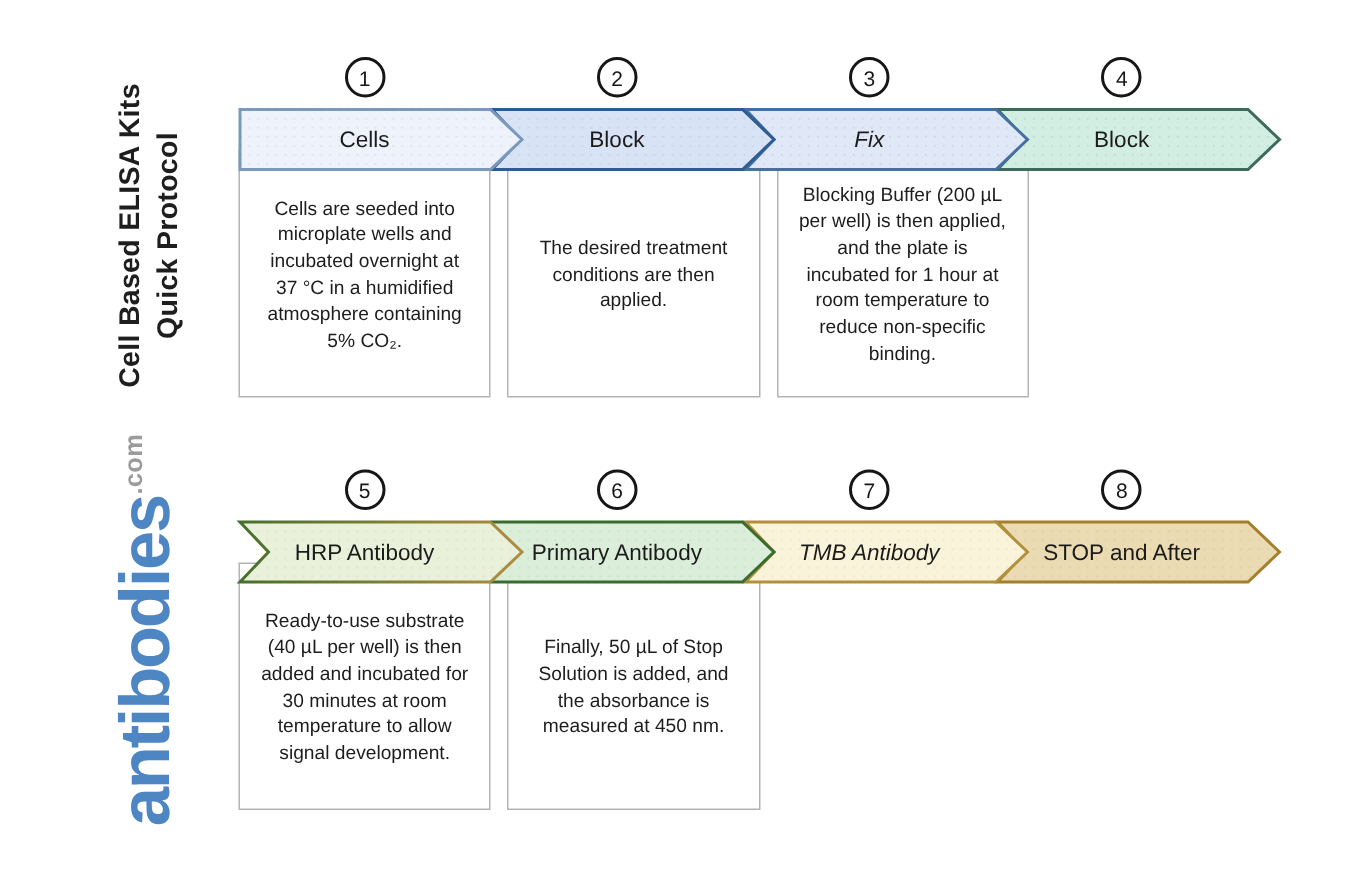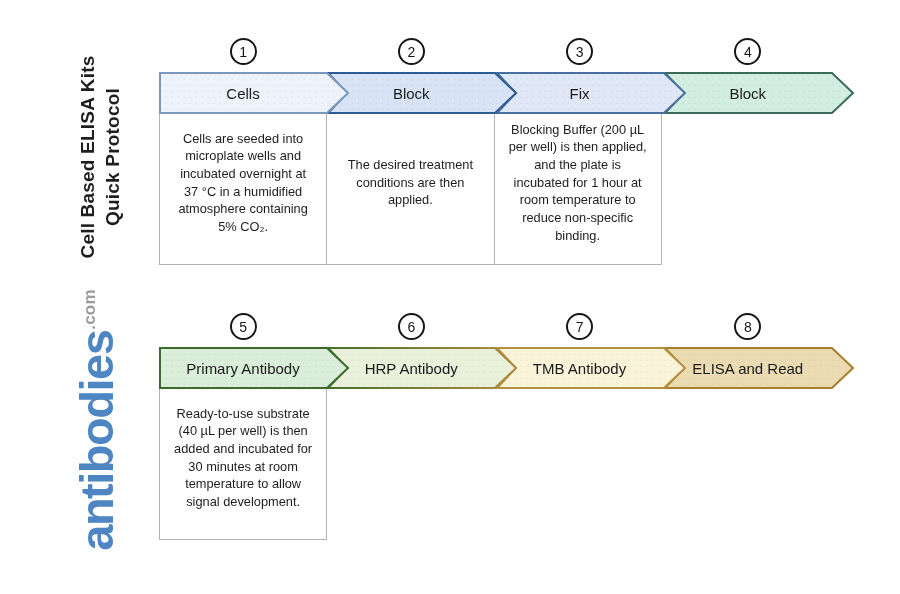--- a/index.html
+++ b/index.html
@@ -31,30 +31,30 @@
   .circle {
     width:27px; height:27px; border:2px solid #161616; border-radius:50%;
     background:#ffffff; display:flex; align-items:center; justify-content:center;
     font-size:14px; color:#161616; line-height:1;
   }
 
   .arrow-row { display:flex; height:28px; position:relative; }
   .arrow-cell { width:168.25px; position:relative; }
   .arrow-cell:nth-child(1){ z-index:4; }
   .arrow-cell:nth-child(2){ z-index:3; }
-  .arrow-cell:nth-child(3){ z-index:2; }
+  .arrow-cell:nth-child(3){ z-index:2;font-style:italic; }
   .arrow-cell:nth-child(4){ z-index:1; }
   .arrow-svg { position:absolute; left:0; top:0; overflow:visible; display:block; }
   .arrow-label {
     position:absolute; left:0; top:0; width:168px; height:42px;
     display:flex; align-items:center; justify-content:center;
     font-size:15px; color:#1b1b1b; pointer-events:none;
   }
 
-  .box-row { display:flex; }
+  .box-row { display:flex;gap:12px; }
   .desc-box {
     width:168.25px; height:165px; background:#ffffff;
     border:1px solid #b3b3b3; margin-left:-1px;
     display:flex; align-items:center; justify-content:center;
     text-align:center; padding:8px 12px;
   }
   .desc-box:first-child { margin-left:0; }
   .desc-box p { margin:0; font-size:12.8px; line-height:1.38; color:#1d1d1d; }
 </style>
 </head>
@@ -180,72 +180,75 @@
         </div>
       </div>
     <div class="circle-cell">
         <div class="circle">
           <span>8</span>
         </div>
       </div>
   </div>
 
   <div class="arrow-row">
-    <div class="arrow-cell">
-      <svg class="arrow-svg" width="190" height="42" viewBox="0 0 190 42">
-        <defs>
-            <pattern id="d5" width="6" height="6" patternUnits="userSpaceOnUse">
-              <circle cx="1.2" cy="1.2" r="0.7" fill="rgba(40,80,40,0.10)"></circle>
-            </pattern>
-          </defs>
-        <polygon points="1,1 168,1 189,21 168,41 1,41" stroke-width="2" stroke-linejoin="miter" fill="#dbeeda" stroke="#3a6c30"></polygon>
-        <polygon points="1,1 168,1 189,21 168,41 1,41" fill="url(#d5)" stroke="none"></polygon>
-      </svg>
-      <div class="arrow-label">Primary Antibody</div>
-    </div>
     <div class="arrow-cell">
       <svg class="arrow-svg" width="190" height="42" viewBox="0 0 190 42">
         <defs>
           <pattern id="d6" width="6" height="6" patternUnits="userSpaceOnUse">
               <circle cx="1.2" cy="1.2" r="0.7" fill="rgba(90,90,30,0.10)"></circle>
             </pattern>
           <linearGradient id="g6" x1="0%" y1="0%" x2="100%" y2="0%">
             <stop offset="0%" stop-color="#47702e"></stop>
             <stop offset="100%" stop-color="#b08d42"></stop>
           </linearGradient>
         </defs>
         <polygon points="1,1 168,1 189,21 168,41 1,41 20,21" stroke-width="2" stroke-linejoin="miter" stroke="url(#g6)" fill="#e9f1da"></polygon>
         <polygon points="1,1 168,1 189,21 168,41 1,41 20,21" fill="url(#d6)" stroke="none"></polygon>
       </svg>
       <div class="arrow-label">HRP Antibody</div>
     </div>
     <div class="arrow-cell">
       <svg class="arrow-svg" width="190" height="42" viewBox="0 0 190 42">
         <defs>
+            <pattern id="d5" width="6" height="6" patternUnits="userSpaceOnUse">
+              <circle cx="1.2" cy="1.2" r="0.7" fill="rgba(40,80,40,0.10)"></circle>
+            </pattern>
+          </defs>
+        <polygon points="1,1 168,1 189,21 168,41 1,41" stroke-width="2" stroke-linejoin="miter" fill="#dbeeda" stroke="#3a6c30"></polygon>
+        <polygon points="1,1 168,1 189,21 168,41 1,41" fill="url(#d5)" stroke="none"></polygon>
+      </svg>
+      <div class="arrow-label">Primary Antibody</div>
+    </div>
+    <div class="arrow-cell">
+      <svg class="arrow-svg" width="190" height="42" viewBox="0 0 190 42">
+        <defs>
             <pattern id="d7" width="6" height="6" patternUnits="userSpaceOnUse">
               <circle cx="1.2" cy="1.2" r="0.7" fill="rgba(120,95,30,0.10)"></circle>
             </pattern>
           </defs>
         <polygon points="1,1 168,1 189,21 168,41 1,41 20,21" stroke-width="2" stroke-linejoin="miter" fill="#f9f4d9" stroke="#b2903e"></polygon>
         <polygon points="1,1 168,1 189,21 168,41 1,41 20,21" fill="url(#d7)" stroke="none"></polygon>
       </svg>
       <div class="arrow-label">TMB Antibody</div>
     </div>
     <div class="arrow-cell">
       <svg class="arrow-svg" width="190" height="42" viewBox="0 0 190 42">
         <defs>
             <pattern id="d8" width="6" height="6" patternUnits="userSpaceOnUse">
               <circle cx="1.2" cy="1.2" r="0.7" fill="rgba(120,95,30,0.10)"></circle>
             </pattern>
           </defs>
         <polygon points="1,1 168,1 189,21 168,41 1,41 20,21" stroke-width="2" stroke-linejoin="miter" fill="#eadbb2" stroke="#a67f2d"></polygon>
         <polygon points="1,1 168,1 189,21 168,41 1,41 20,21" fill="url(#d8)" stroke="none"></polygon>
       </svg>
-      <div class="arrow-label">ELISA and Read</div>
+      <div class="arrow-label">STOP and After</div>
     </div>
   </div>
 
   <div class="box-row">
     <div class="desc-box">
         <p>Ready-to-use substrate (40 µL per well) is then added and incubated for 30 minutes at room temperature to allow signal development.</p>
       </div>
+    <div class="desc-box">
+        <p>Finally, 50 µL of Stop Solution is added, and the absorbance is measured at 450 nm.</p>
+      </div>
   </div>
 </section>
 
 </body></html>

